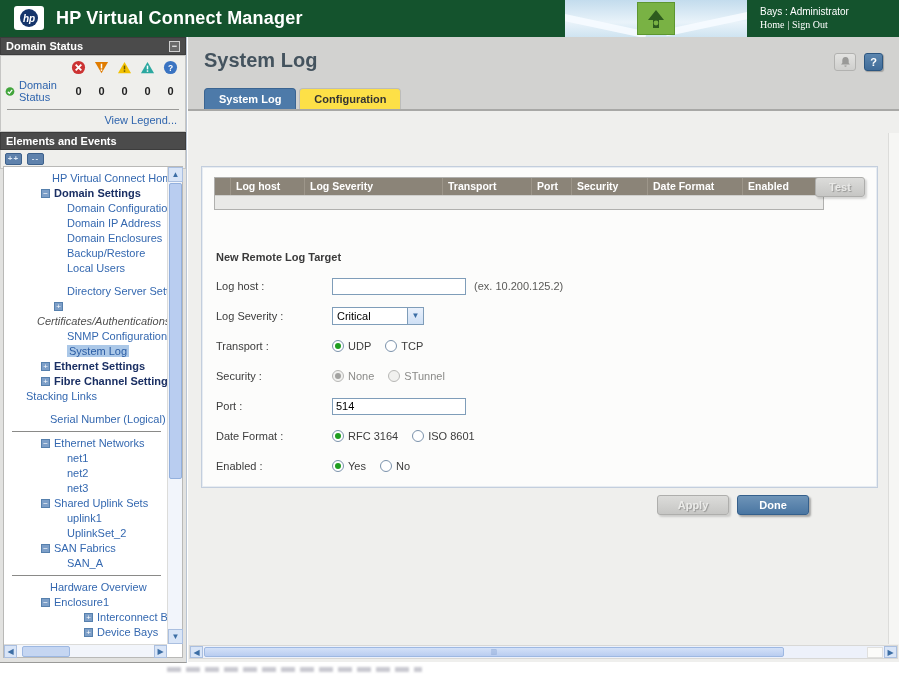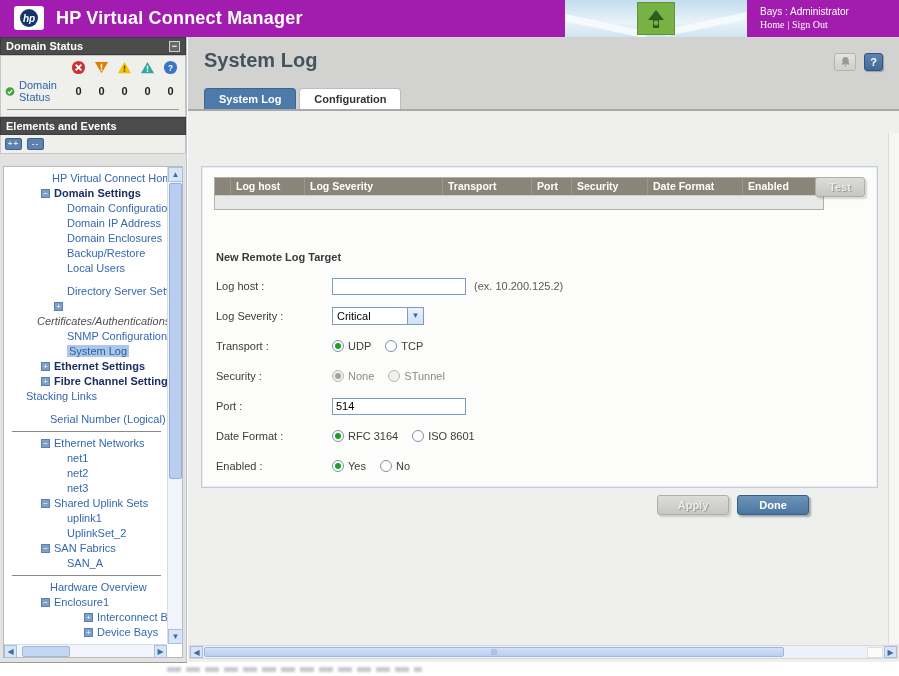--- a/index.html
+++ b/index.html
@@ -1,21 +1,21 @@
 <!DOCTYPE html>
 <html><head>
 <meta charset="utf-8">
 <style>
   * { margin:0; padding:0; box-sizing:border-box; }
   html,body { width:899px; height:676px; overflow:hidden; background:#fff;
     font-family:"Liberation Sans", sans-serif; font-size:11px; }
   .app { position:relative; width:899px; height:676px; background:#fff; }
 
   
-  .banner { position:absolute; top:0; left:0; width:899px; height:37px; background:#a21caf; }
+  .banner { position:absolute; top:0; left:0; width:899px; height:37px; background:#14532d; }
   .logo-box { position:absolute; left:14px; top:6px; width:30px; height:24px; background:#fff;
     border-radius:3px; display:flex; align-items:center; justify-content:center; }
   .logo-circle { width:18px; height:18px; border-radius:50%; background:#16356b; color:#fff;
     font-style:italic; font-weight:bold; font-size:10px; display:flex; align-items:center; justify-content:center; }
   .app-title { position:absolute; left:56px; top:8px; color:#fff; font-size:18px; font-weight:bold; letter-spacing:.2px; }
   .banner-art { position:absolute; left:565px; top:0; width:182px; height:37px;
     background:linear-gradient(180deg,#c3dced 0%,#e9f3fa 60%,#cfe4f1 100%); overflow:hidden; }
   .banner-art::before { content:""; position:absolute; left:-8px; top:22px; width:90px; height:7px;
     background:#f6fbff; transform:rotate(12deg); opacity:.9; }
   .banner-art::after { content:""; position:absolute; right:-8px; top:20px; width:90px; height:7px;
@@ -87,21 +87,21 @@
   .bell-btn { width:22px; height:18px; background:linear-gradient(#e3e3e1,#cfcfcd); border:1px solid #b2b2b0;
     border-radius:3px; display:flex; align-items:center; justify-content:center; color:#9a9a98; font-size:10px; }
   .help-btn { width:19px; height:18px; background:linear-gradient(#5c86af,#3f6b98); border:1px solid #2c5680;
     border-radius:3px; color:#fff; font-weight:bold; font-size:11px; text-align:center; line-height:17px;
     box-shadow:1px 1px 1px rgba(0,0,0,.25); }
   .help-btn::after { content:"?"; }
 
   .tabs-row { height:27px; background:#d2d2d0; border-bottom:2px solid #a8a8a6; position:relative; padding-left:16px; display:flex; align-items:flex-end; gap:3px; }
   .tab { padding:4px 14px 4px 14px; font-weight:bold; border-radius:4px 4px 0 0; cursor:pointer; }
   .tab.active { background:#4d7aa9; color:#fff; border:1px solid #3a6491; border-bottom:none; }
-  .tab.inactive { background:#ffffff; color:#333; border:1px solid #bcbcba; border-bottom:none; }
+  .tab.inactive { background:#fde047; color:#333; border:1px solid #bcbcba; border-bottom:none; }
 
   .content-body { position:absolute; left:0; right:0; top:96px; bottom:17px; background:#efefed; }
   .panel { position:absolute; left:13px; right:21px; top:33px; height:322px; background:#fcfcfb;
     border:1px solid #c3cedd; box-shadow:0 0 0 1px #e7ecf2 inset; }
 
   .vc-table { position:absolute; left:12px; top:10px; width:610px; border:1px solid #b0b0ae; }
   .vc-thead { display:flex; background:#8b8478; height:17px; }
   .vc-th { color:#fff; font-weight:bold; font-size:10.5px; line-height:17px; padding-left:5px;
     border-right:1px solid #9d968a; overflow:hidden; white-space:nowrap; }
   .vc-empty-row { height:14px; background:#e9e9e7; border-top:1px solid #cfcfcd; }
@@ -225,20 +225,21 @@
           </svg>
           <span class="ds-link">Domain Status</span>
         </span>
         <span class="ds-count">0</span>
         <span class="ds-count">0</span>
         <span class="ds-count">0</span>
         <span class="ds-count">0</span>
         <span class="ds-count">0</span>
       </div>
       <div class="ds-sep"></div>
+      <div class="view-legend">View Legend...</div>
     </div>
 
     <div class="panel-head">
       <span>Elements and Events</span>
     </div>
     <div class="tree-toolbar">
       <span class="ttool-btn">++</span>
       <span class="ttool-btn">--</span>
     </div>
 

